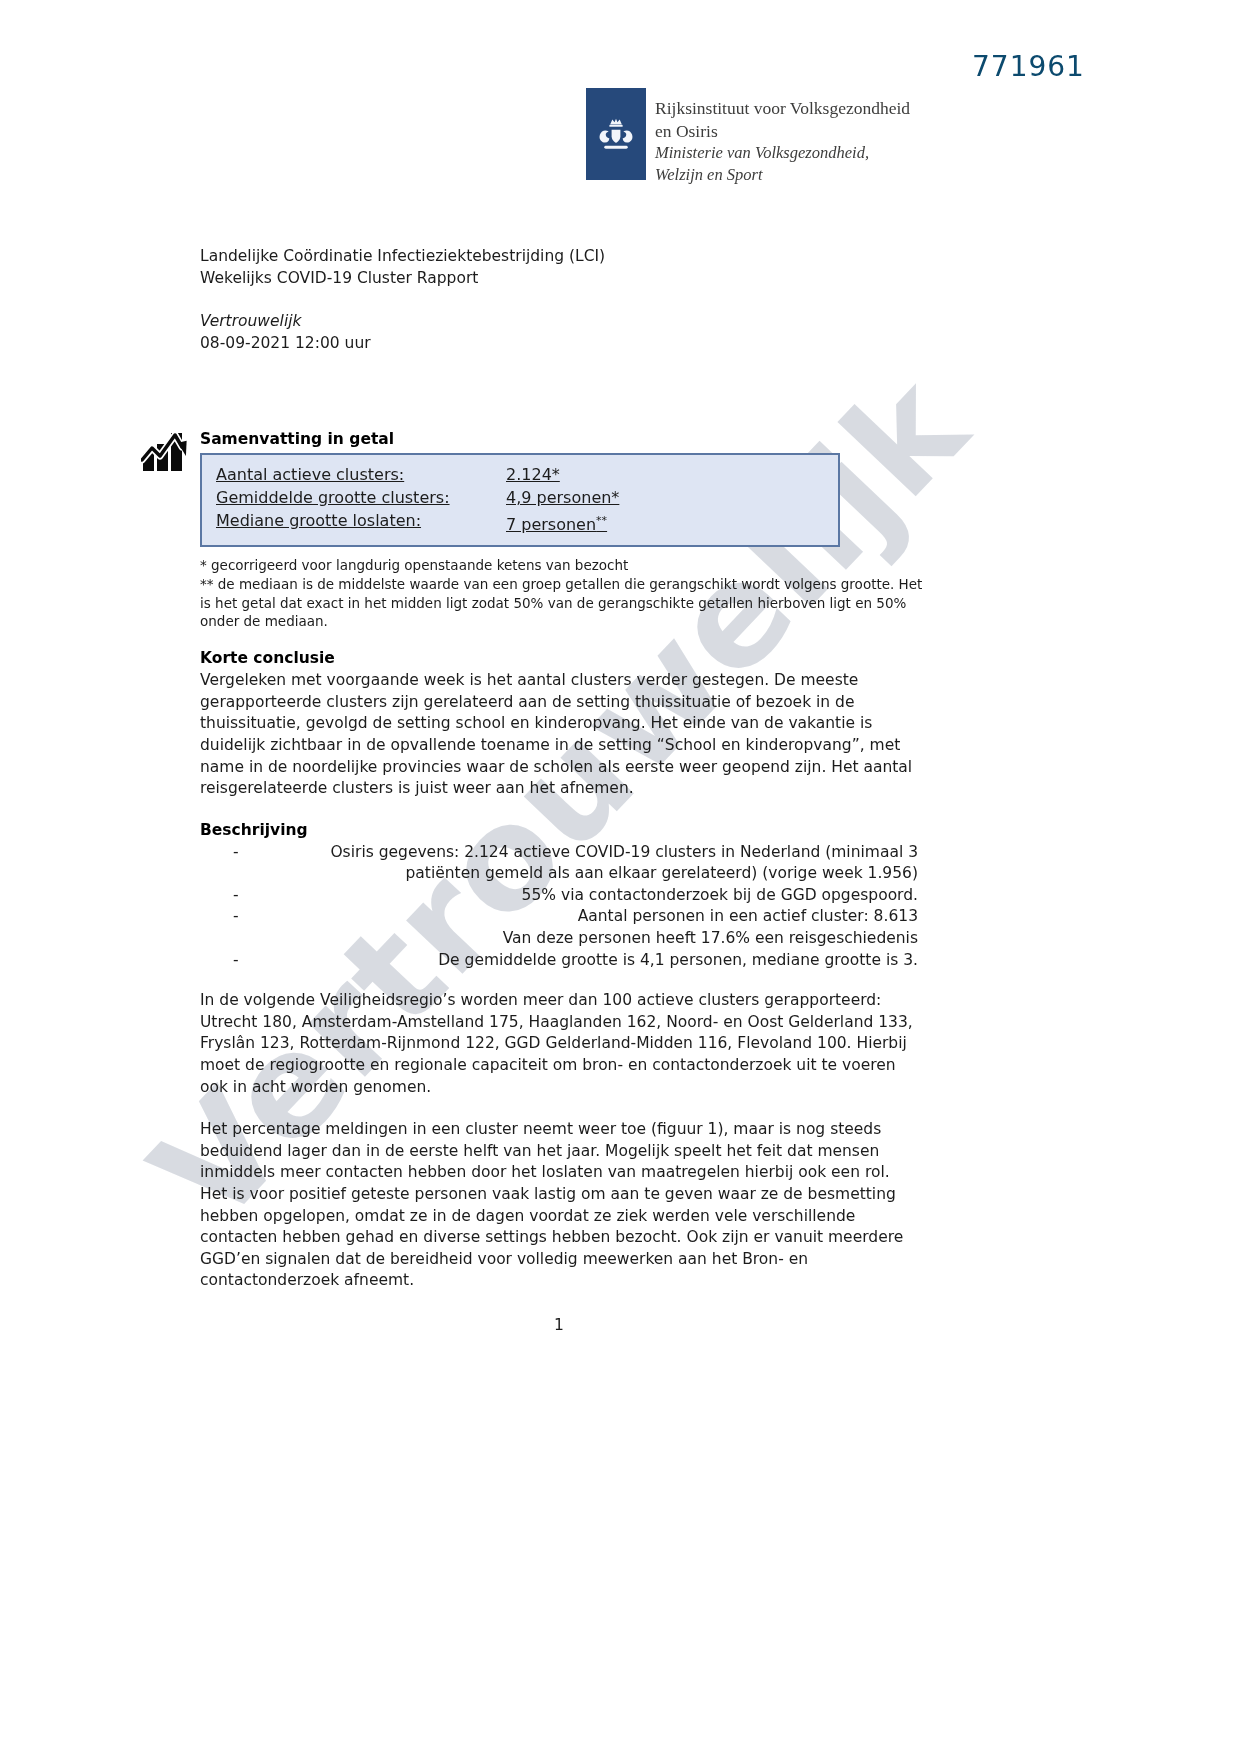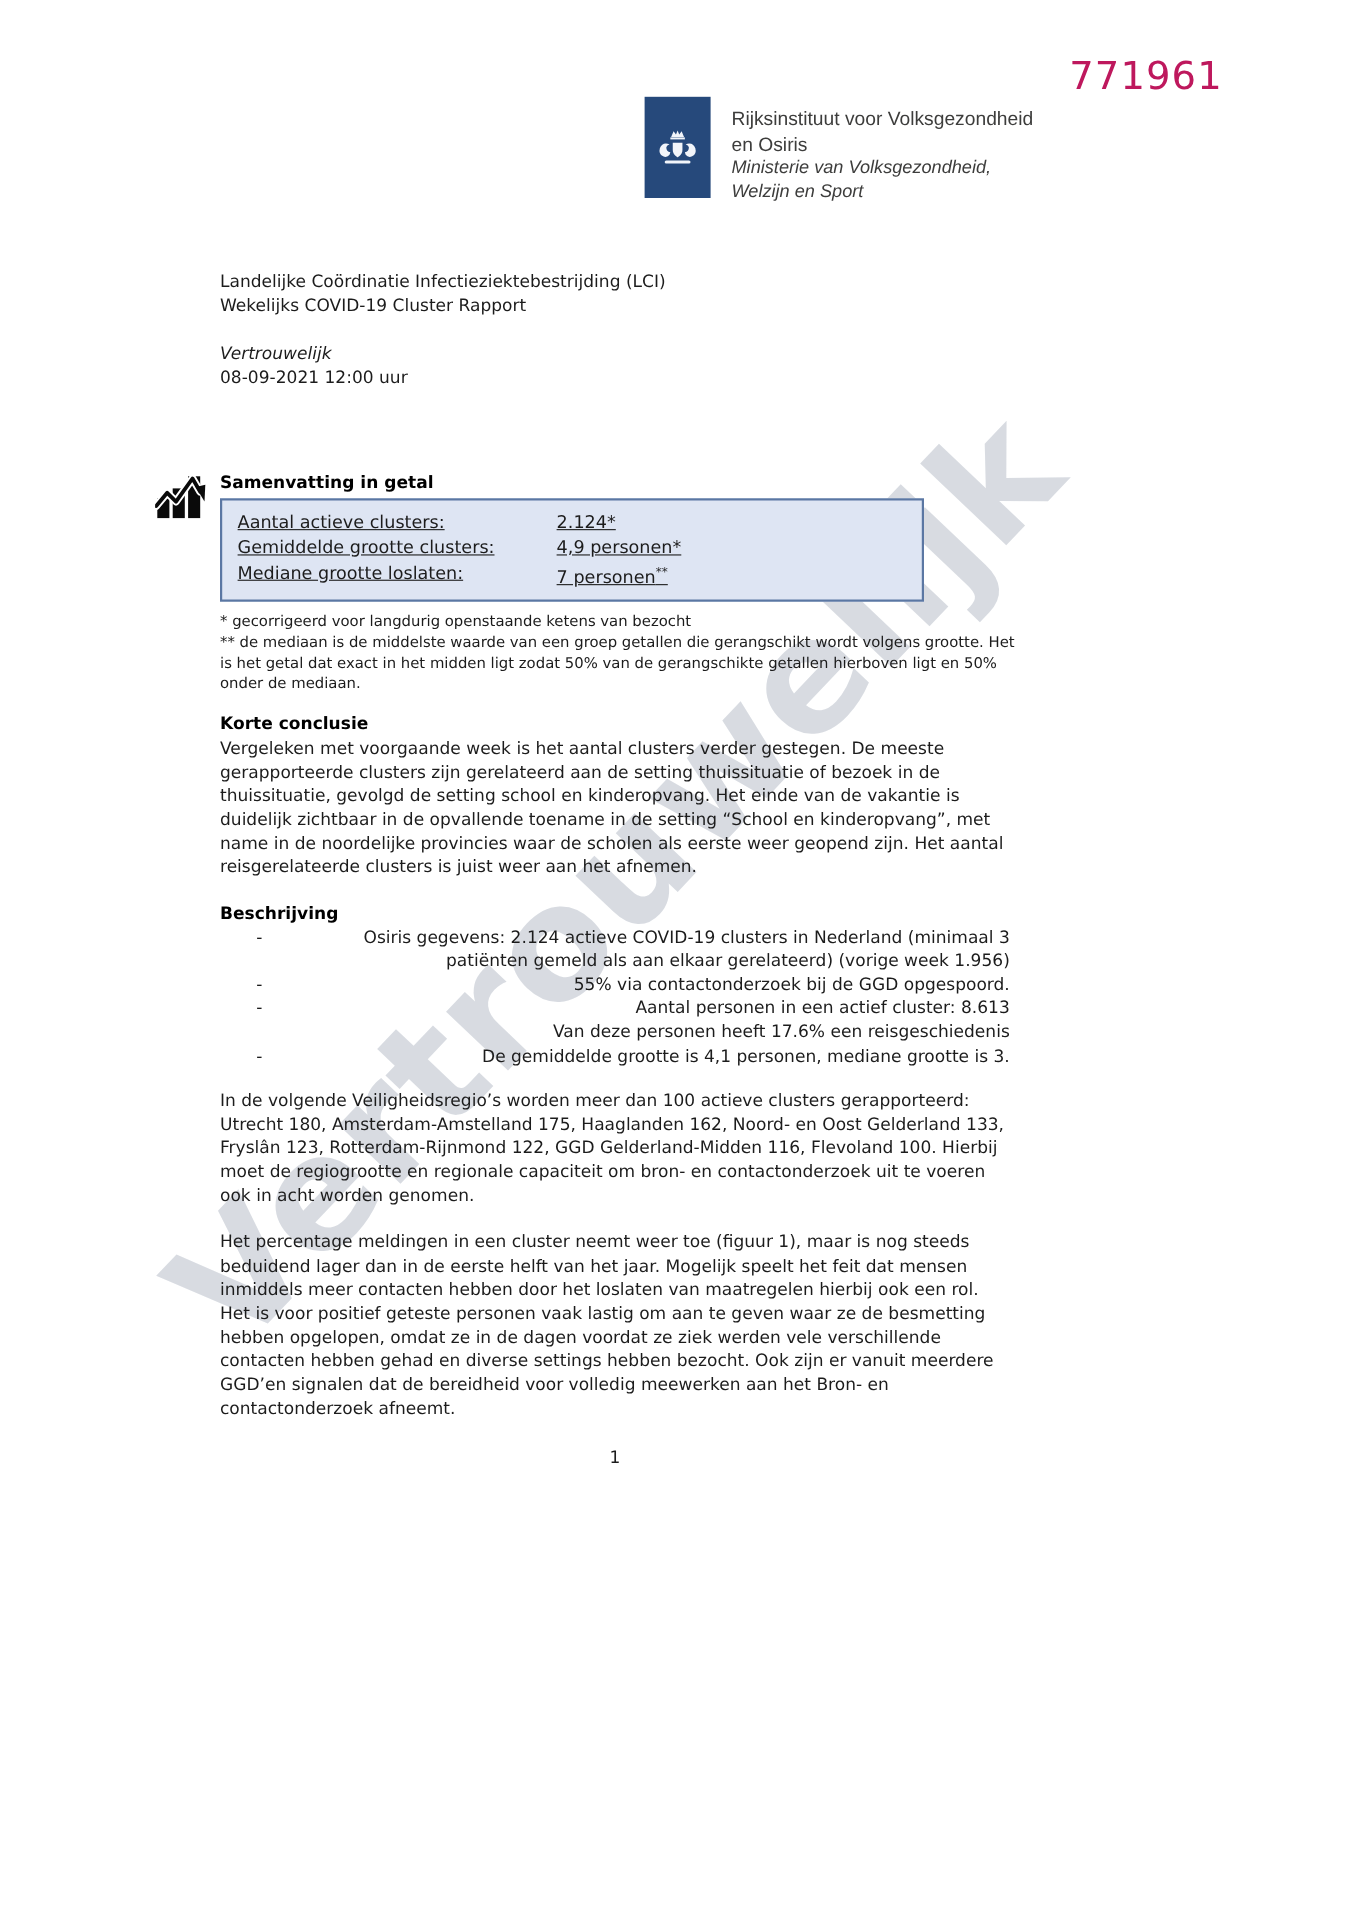--- a/index.html
+++ b/index.html
@@ -22,30 +22,30 @@
     position:absolute;left:-40px;top:715px;width:1200px;height:170px;
     line-height:170px;text-align:center;
     font-size:142px;font-weight:bold;letter-spacing:2px;
     color:var(--watermark);opacity:.55;
     transform:rotate(-46.5deg);
     white-space:nowrap;z-index:0;user-select:none;
   }
   .content{position:absolute;inset:0;z-index:1;}
   
   .doc-number{
-    position:absolute;left:972px;top:50px;font-size:35px;letter-spacing:1px;color:#be185d;
+    position:absolute;left:972px;top:50px;font-size:28px;letter-spacing:1px;color:#0c4a6e;
   }
   
   .logo-block{position:absolute;left:586px;top:88px;display:flex;}
   .logo-flag{
     width:60px;height:92px;background:var(--logo-blue);
     display:flex;align-items:flex-end;justify-content:center;flex:none;
   }
   .logo-flag svg{display:block;margin-bottom:14px;}
-  .logo-text{margin-left:19px;padding-top:9px;font-family:Liberation Sans, sans-serif;color:var(--logo-text);}
+  .logo-text{margin-left:9px;padding-top:9px;font-family:Liberation Serif, serif;color:var(--logo-text);}
   .logo-text .org{font-size:17.5px;line-height:22.5px;}
   .logo-text .ministry{font-size:16.5px;line-height:21.5px;font-style:italic;}
   
   .header-block{position:absolute;left:200px;top:246px;font-size:15.5px;line-height:21.5px;}
   .header-block .confidential{font-style:italic;margin-top:22px;}
   
   .section-icon{position:absolute;left:141px;top:427px;}
   
   .main{position:absolute;left:200px;top:429px;width:718px;font-size:15.5px;line-height:21.6px;}
   h2.sec{font-size:15.5px;line-height:20px;font-weight:bold;color:#000;}

